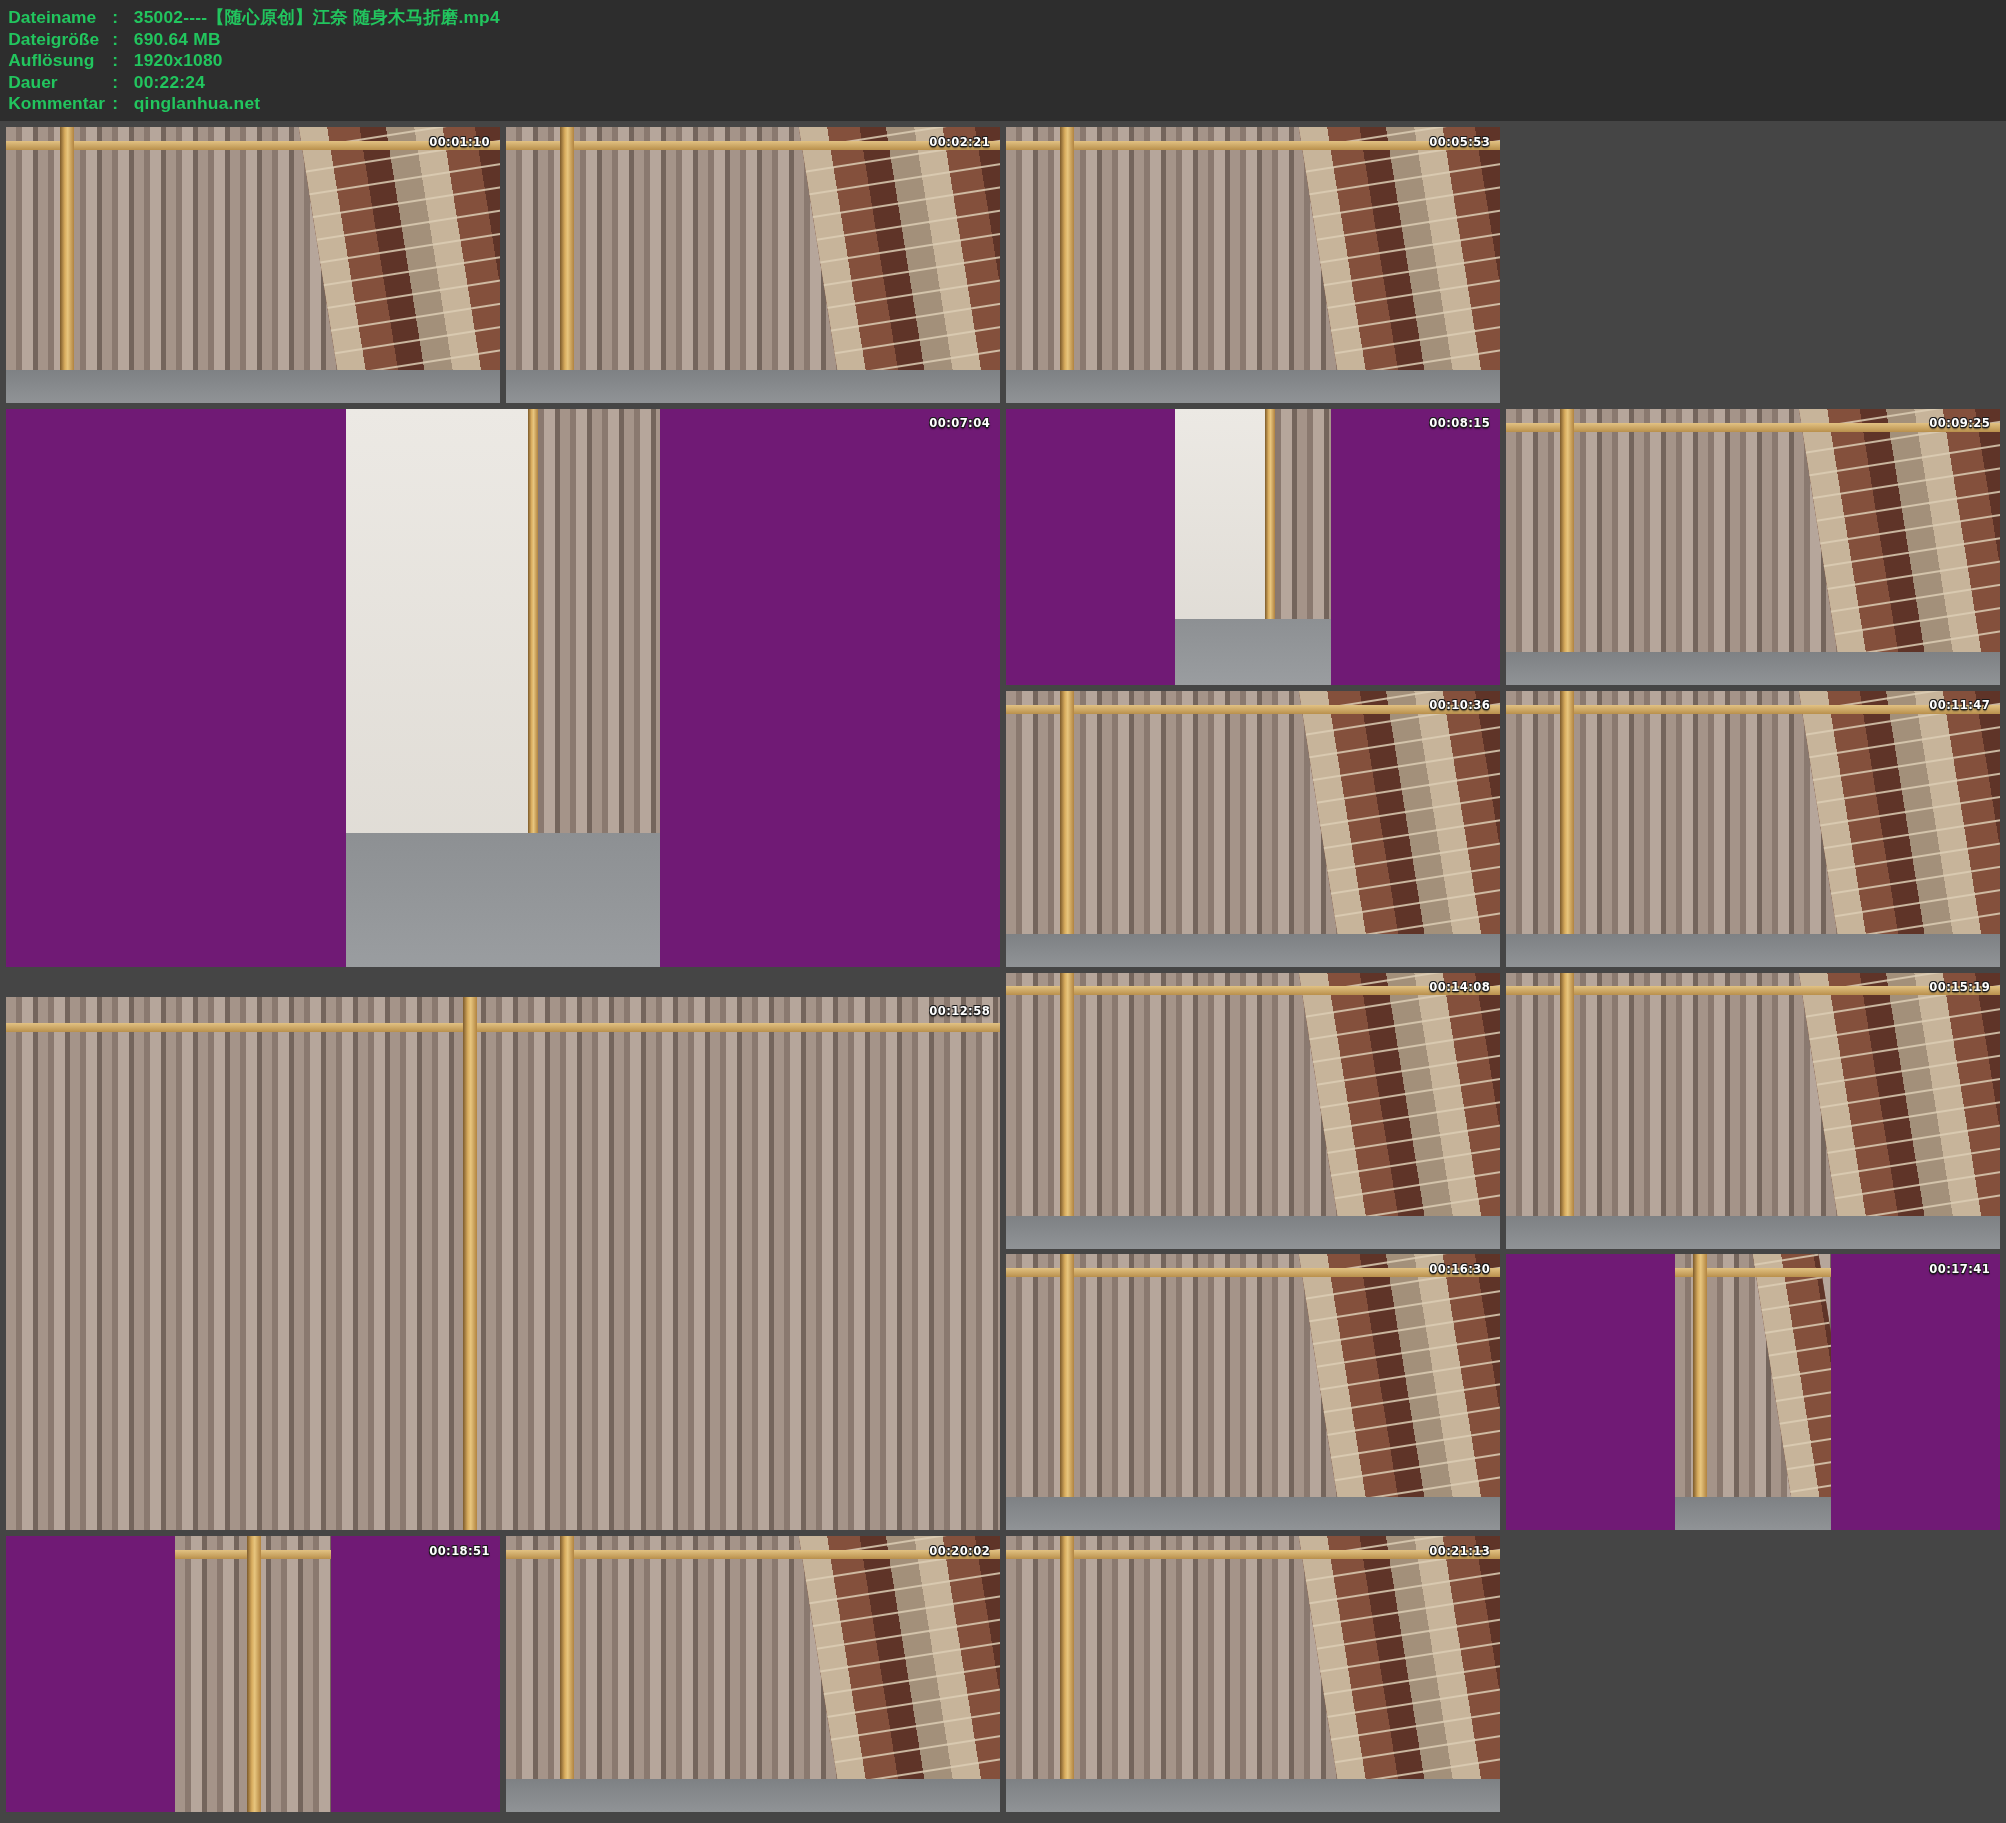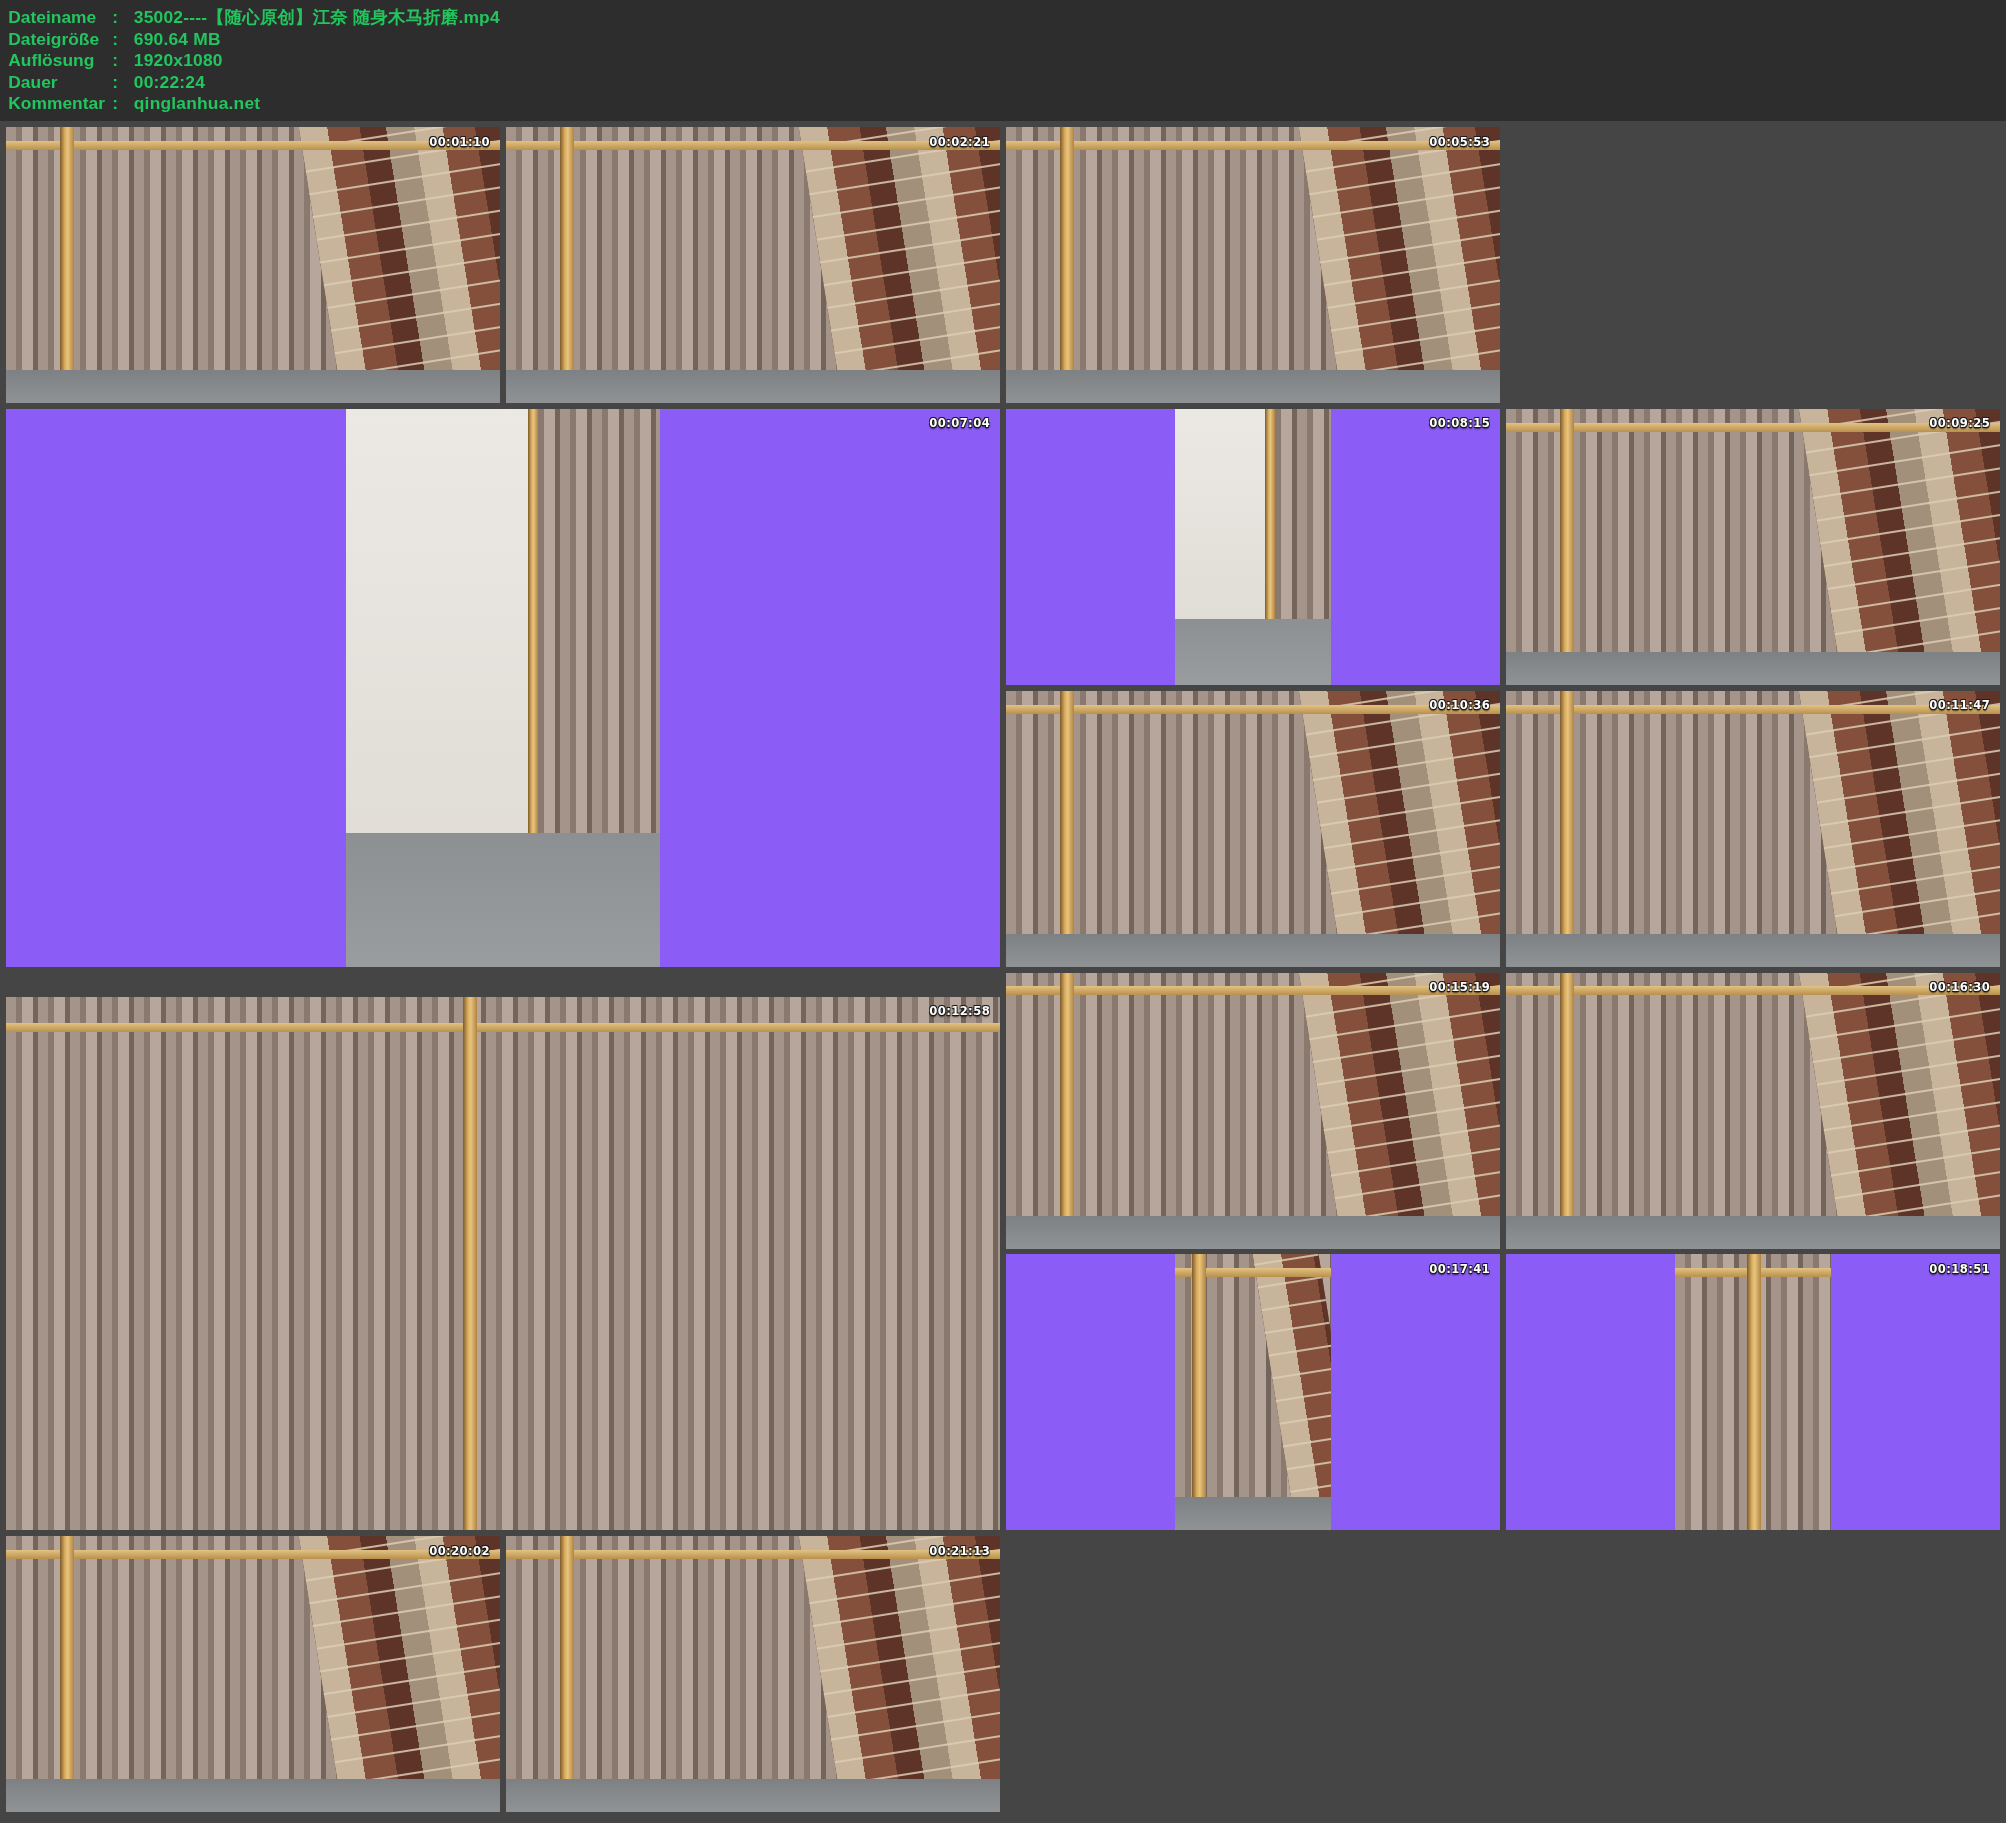--- a/index.html
+++ b/index.html
@@ -31,21 +31,21 @@
   .sheet {
     display: grid;
     grid-template-columns: repeat(4, 1fr);
     grid-auto-rows: 276px;
     gap: 5.8px;
     padding: 5.8px;
     background: #454545;
   }
   .thumb {
     position: relative;
-    background: #8b5cf6;
+    background: #701a75;
     overflow: hidden;
     display: flex;
     justify-content: center;
   }
   .frame {
     position: relative;
     height: 100%;
     width: 100%;
     overflow: hidden;
     background: #9a8a84;
@@ -258,20 +258,31 @@
   </div>
     <div class="thumb scene-room frame-wide">
     <div class="frame">
 
       <div class="layer layer-curtain"></div>
       <div class="layer layer-brick"></div>
       <div class="layer layer-bar"></div>
       <div class="layer layer-pole"></div>
       <div class="layer layer-floor"></div>
     </div>
+    <span class="timestamp">00:14:08</span>
+  </div>
+    <div class="thumb scene-room frame-wide">
+    <div class="frame">
+
+      <div class="layer layer-curtain"></div>
+      <div class="layer layer-brick"></div>
+      <div class="layer layer-bar"></div>
+      <div class="layer layer-pole"></div>
+      <div class="layer layer-floor"></div>
+    </div>
     <span class="timestamp">00:15:19</span>
   </div>
     <div class="thumb scene-room frame-wide">
     <div class="frame">
 
       <div class="layer layer-curtain"></div>
       <div class="layer layer-brick"></div>
       <div class="layer layer-bar"></div>
       <div class="layer layer-pole"></div>
       <div class="layer layer-floor"></div>

